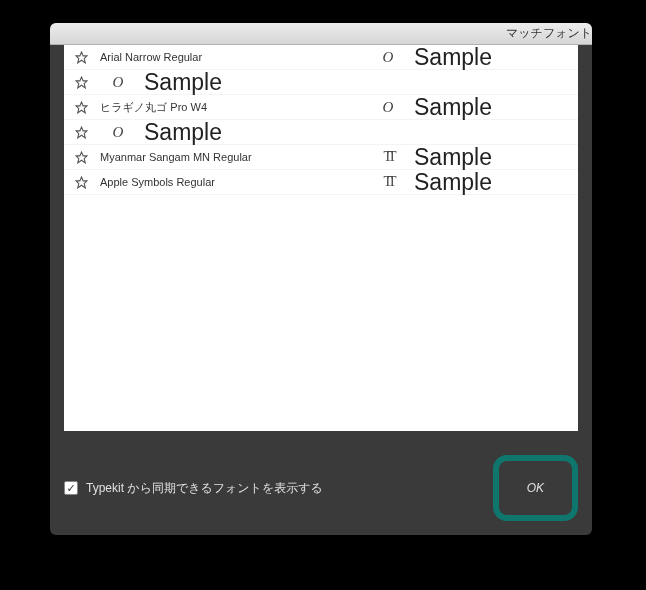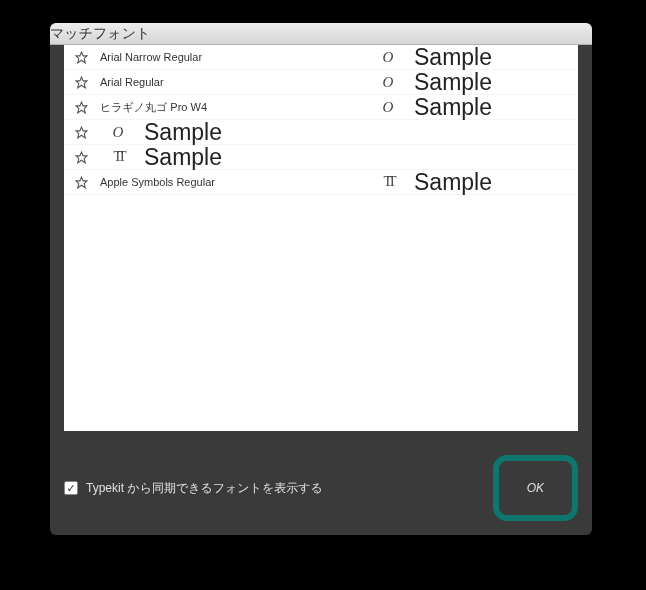--- a/index.html
+++ b/index.html
@@ -23,22 +23,22 @@
       flex-direction: column;
     }
     .titlebar {
       height: 22px;
       background: linear-gradient(#ececec, #d6d6d6);
       border-top-left-radius: 6px;
       border-top-right-radius: 6px;
       border-bottom: 1px solid #b0b0b0;
       display: flex;
       align-items: center;
-      justify-content: flex-start;
-      font-size: 14px;
+      justify-content: flex-end;
+      font-size: 12px;
       color: #333;
     }
     .subheader {
       padding: 10px 14px 8px 14px;
       font-size: 11px;
       color: #d0d0d0;
     }
     .content-frame {
       margin: 0 14px 14px 14px;
       flex: 1;
@@ -153,21 +153,20 @@
             <span class="otype">O</span>
           </div>
           <div class="sample" style="font-family:Arial Narrow, Arial, sans-serif">Sample</div>
         </div>
         <div class="font-row">
           <div class="star">
             <svg class="star-icon" width="13" height="13" viewBox="0 0 24 24" stroke-width="2">
               <polygon points="12,2 15,9 22,9 17,14 19,22 12,17 5,22 7,14 2,9 9,9"></polygon>
             </svg>
           </div>
-          <div class="font-name">Arial Regular</div>
           <div class="type-icon">
             <span class="otype">O</span>
           </div>
           <div class="sample" style="font-family:Arial, sans-serif">Sample</div>
         </div>
         <div class="font-row">
           <div class="star">
             <svg class="star-icon" width="13" height="13" viewBox="0 0 24 24" stroke-width="2">
               <polygon points="12,2 15,9 22,9 17,14 19,22 12,17 5,22 7,14 2,9 9,9"></polygon>
             </svg>
@@ -188,20 +187,21 @@
             <span class="otype">O</span>
           </div>
           <div class="sample" style="font-family:'Hiragino Maru Gothic ProN', sans-serif">Sample</div>
         </div>
         <div class="font-row">
           <div class="star">
             <svg class="star-icon" width="13" height="13" viewBox="0 0 24 24" stroke-width="2">
               <polygon points="12,2 15,9 22,9 17,14 19,22 12,17 5,22 7,14 2,9 9,9"></polygon>
             </svg>
           </div>
+          <div class="font-name">Myanmar Sangam MN Regular</div>
           <div class="type-icon">
             <span class="ttype">TT</span>
           </div>
           <div class="sample" style="font-family:'Myanmar Sangam MN', sans-serif">Sample</div>
         </div>
         <div class="font-row">
           <div class="star">
             <svg class="star-icon" width="13" height="13" viewBox="0 0 24 24" stroke-width="2">
               <polygon points="12,2 15,9 22,9 17,14 19,22 12,17 5,22 7,14 2,9 9,9"></polygon>
             </svg>

